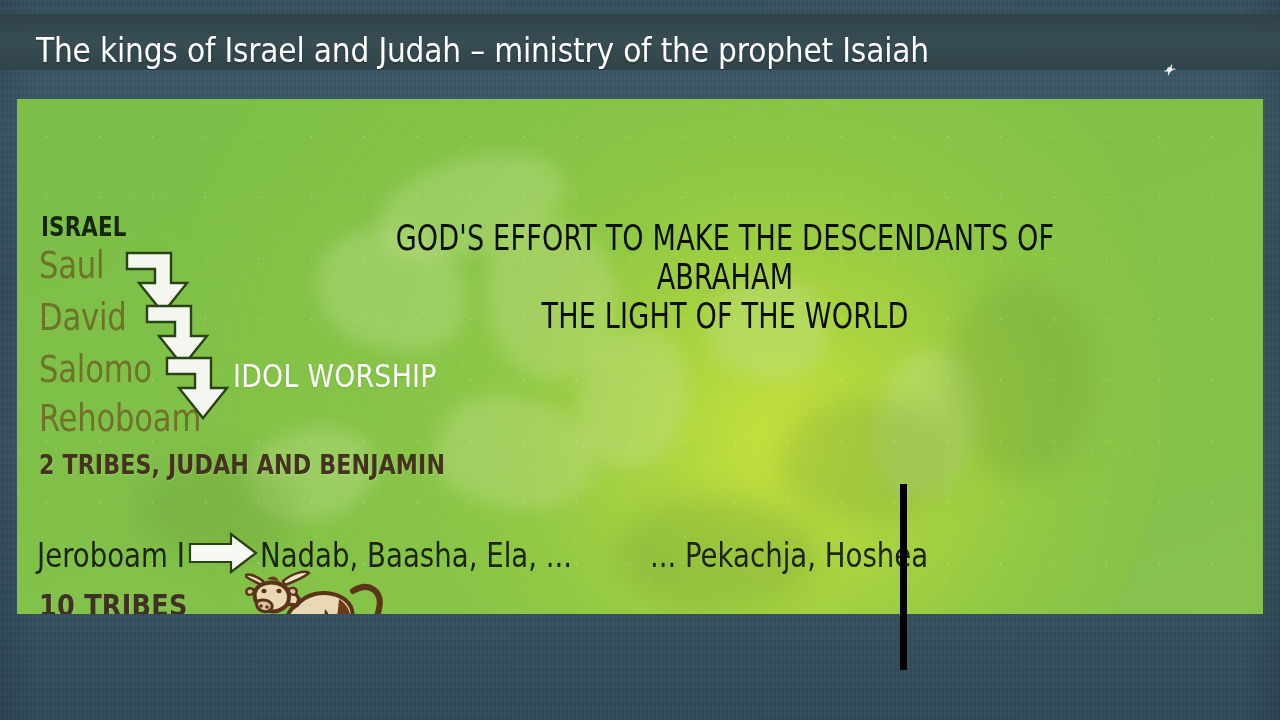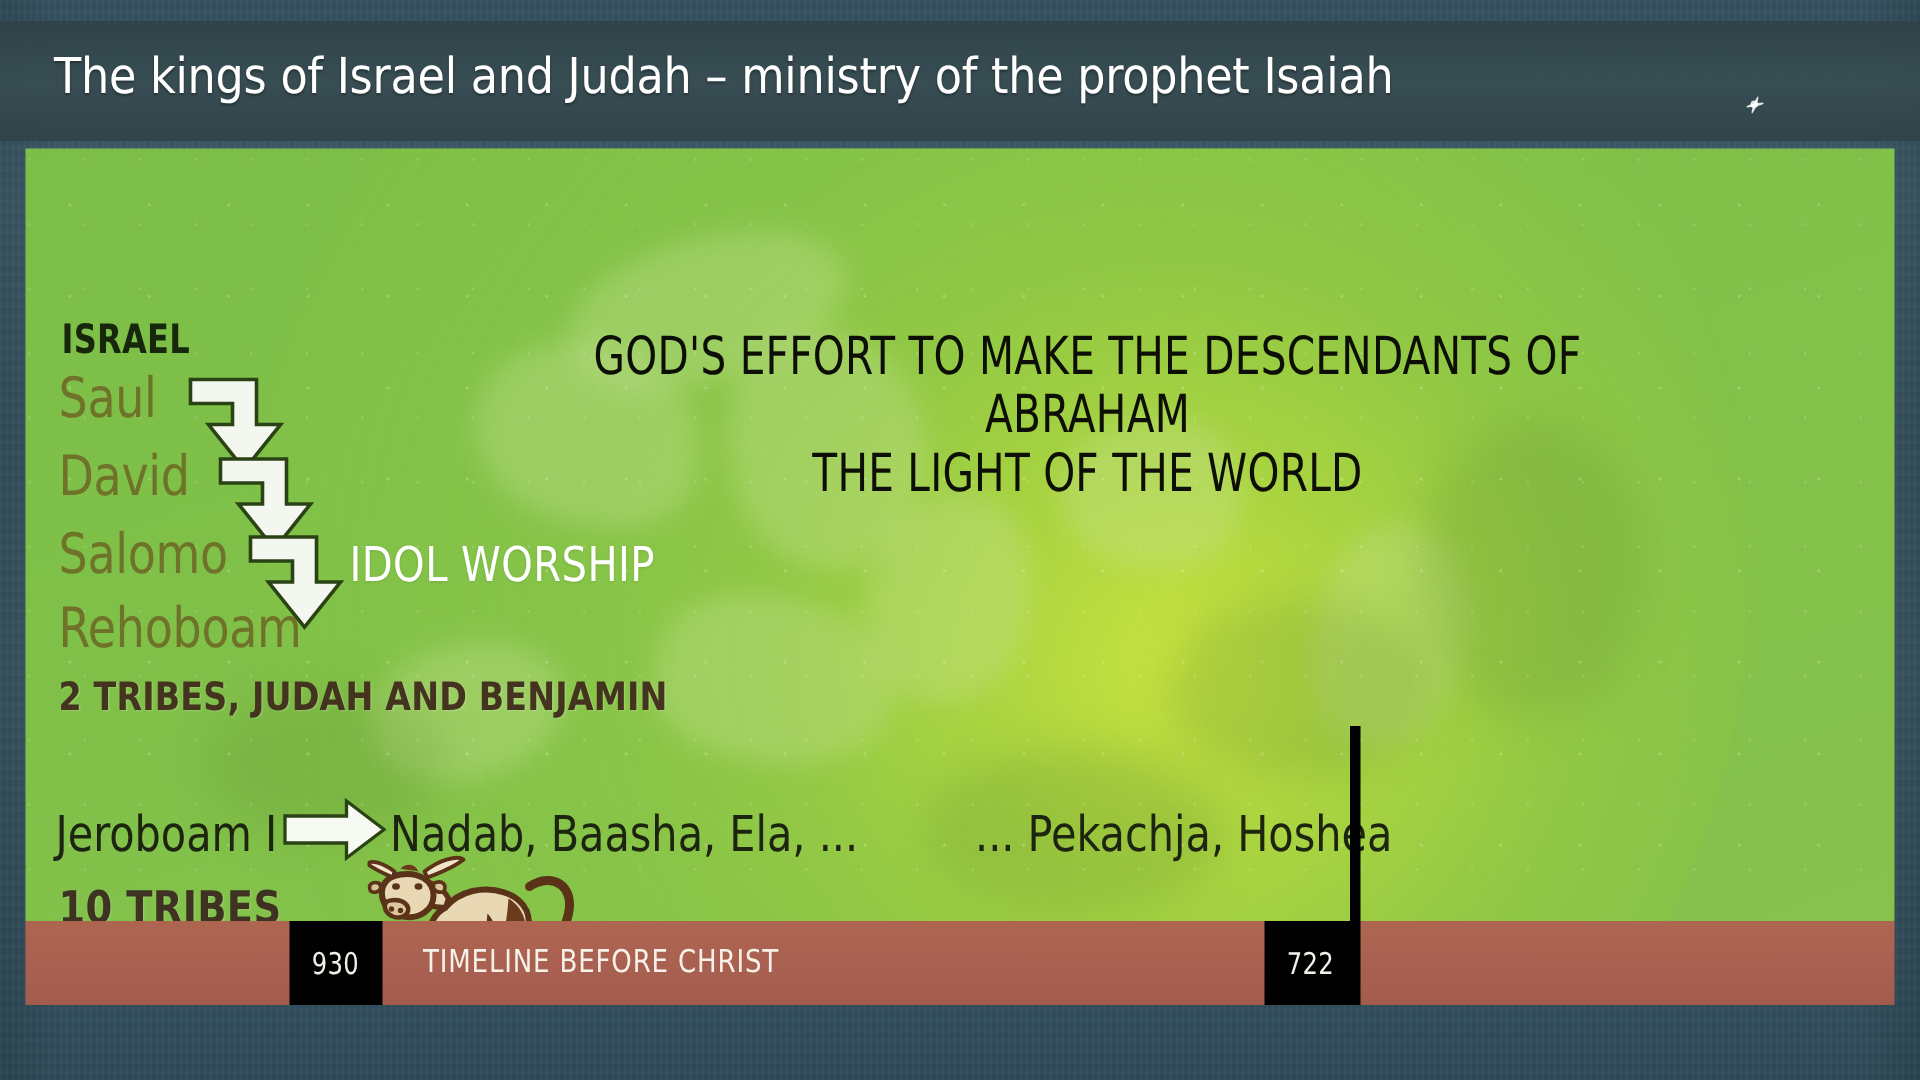--- a/index.html
+++ b/index.html
@@ -39,21 +39,21 @@
     pointer-events: none;
     background:
       linear-gradient(90deg, rgba(0,0,0,0.10) 0%, rgba(0,0,0,0) 3%),
       linear-gradient(270deg, rgba(0,0,0,0.10) 0%, rgba(0,0,0,0) 3%);
   }
 
   
   #title-band {
     position: absolute;
     left: 0; top: 14px;
-    width: 1280px; height: 80px;
+    width: 1280px; height: 56px;
     background: linear-gradient(180deg, rgba(46,66,71,0.92) 0%, rgba(56,77,82,0.92) 50%, rgba(47,66,72,0.92) 100%);
   }
   #title-text {
     position: absolute;
     left: 36px; top: 17px;
     font-family: "DejaVu Sans", sans-serif;
     font-size: 33px;
     font-weight: 400;
     color: #ffffff;
     letter-spacing: -0.2px;
@@ -438,23 +438,14 @@
           <path d="M8,24 C3,22 0,25 2,29 C5,31 8,29 9,27 Z" fill="#d8c39c" stroke="#5a3318" stroke-width="2.4"></path>
           <path d="M44,24 C50,21 53,25 51,29 C48,31 45,29 44,27 Z" fill="#d8c39c" stroke="#5a3318" stroke-width="2.4"></path>
         </g>
       </svg>
     </div>
 
   </div>
 
   <div id="rule-722"></div>
 
-  <div id="timeline">
-    <div id="marker-930" class="marker cond">
-      <span>930</span>
-    </div>
-    <div id="marker-722" class="marker cond">
-      <span>722</span>
-    </div>
-    <div id="timeline-label" class="cond">TIMELINE BEFORE CHRIST</div>
-  </div>
 
 </div>
 
 </body></html>

